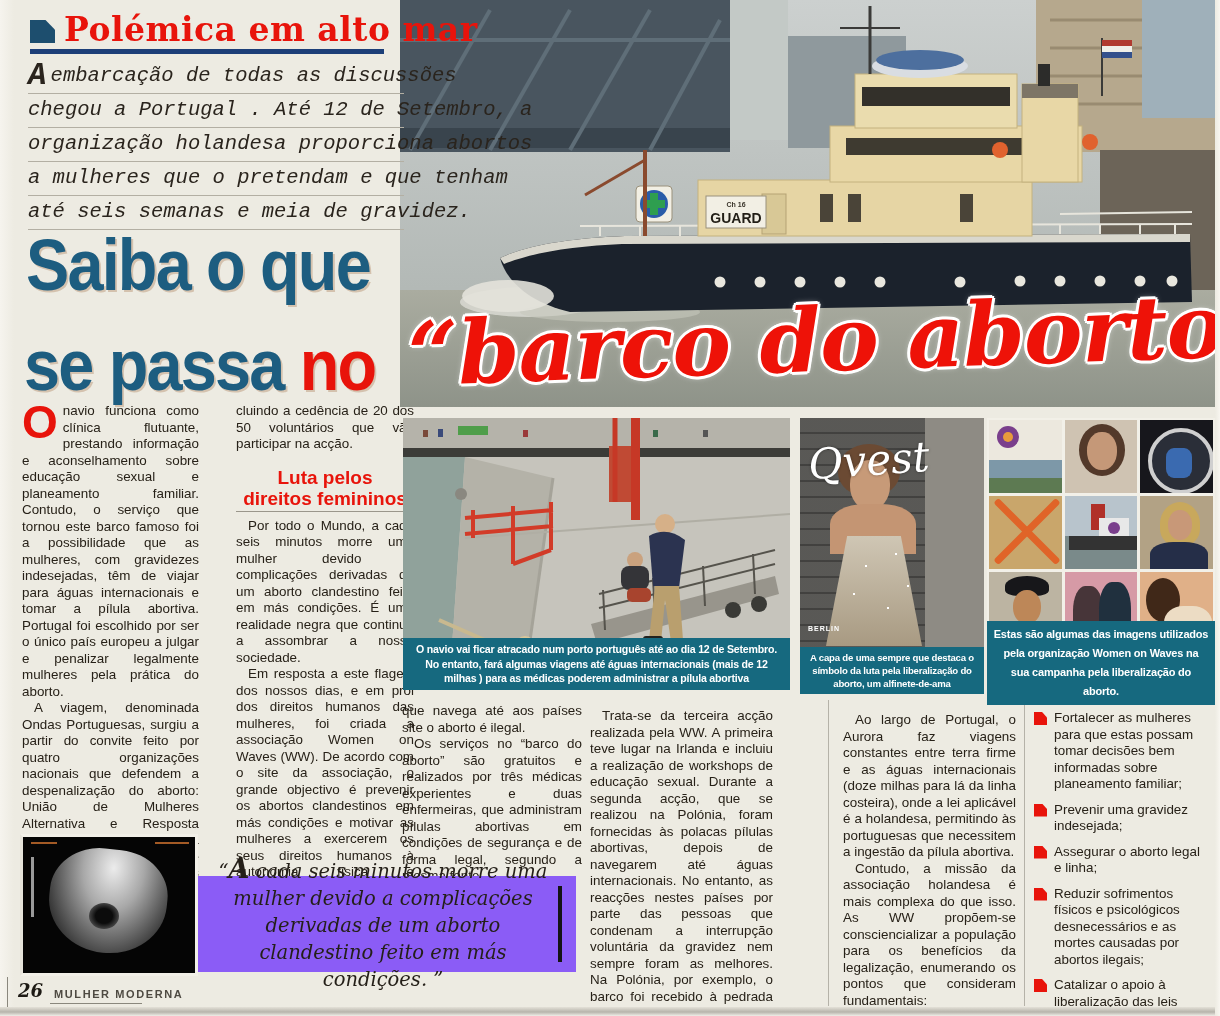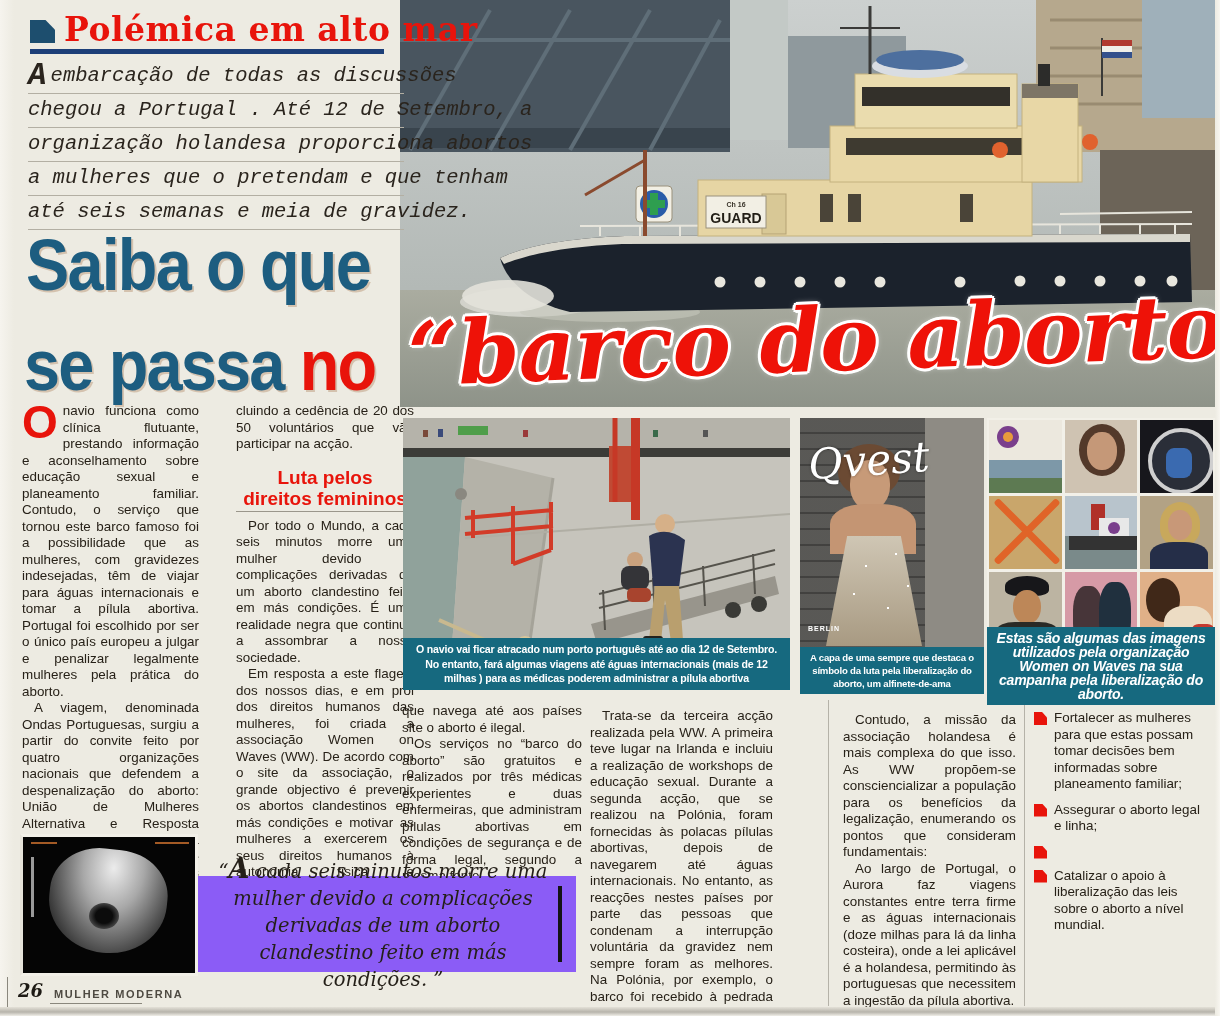--- a/index.html
+++ b/index.html
@@ -68,21 +68,21 @@
 
   
   .photo{position:absolute;overflow:hidden;background:#c9c7bf;}
   .photoA{left:403px;top:418px;width:387px;height:272px;}
   .photoB{left:800px;top:418px;width:184px;height:276px;}
   .photoC{left:987px;top:418px;width:228px;height:287px;}
   .caption{position:absolute;left:0;right:0;bottom:0;background:#16697f;color:#fff;
         font-weight:bold;text-align:center;padding:4px 6px;}
   .capA{font-size:10.6px;line-height:14.6px;letter-spacing:-.2px;margin-top:43px;}
   .capB{font-size:9.6px;line-height:13px;letter-spacing:-.2px;}
-  .capC{font-size:14px;line-height:14px;letter-spacing:-.2px;font-style:italic;}
+  .capC{font-size:11px;line-height:19px;letter-spacing:-.2px;}
 
   
   .cover-bg{position:absolute;inset:0;background:
       linear-gradient(90deg,#4e4e4c 0 68%,#8e8b84 68% 100%),#4e4e4c;}
   .bricks{position:absolute;inset:0;width:68%;background:
       repeating-linear-gradient(#5c5b58 0 14px,#3f3e3c 14px 16px);opacity:.8;}
   .cover-hair{position:absolute;left:38px;top:26px;width:62px;height:52px;border-radius:50% 50% 45% 45%;
       background:#6b4a33;}
   .cover-face{position:absolute;left:50px;top:42px;width:40px;height:50px;border-radius:48%;
       background:#c79a78;}
@@ -324,36 +324,41 @@
     <p>que navega até aos países site o aborto é ilegal.</p>
     <p class="indent">Os serviços no “barco do aborto” são gratuitos e realizados por três médicas experientes e duas enfermeiras, que administram pílulas abortivas em condições de segurança e de forma legal, segundo a mesma fonte.</p>
   </div>
 
   <div class="col c4">
     <p class="indent">Trata-se da terceira acção realizada pela WW. A primeira teve lugar na Irlanda e incluiu a realização de workshops de educação sexual. Durante a segunda acção, que se realizou na Polónia, foram fornecidas às polacas pílulas abortivas, depois de navegarem até águas internacionais. No entanto, as reacções nestes países por parte das pessoas que condenam a interrupção voluntária da gravidez nem sempre foram as melhores. Na Polónia, por exemplo, o barco foi recebido à pedrada por associações pró-vida.</p>
   </div>
 
   <div class="vrule vr1"></div>
   <div class="col c5">
+    <p class="indent">Ao largo de Portugal, o Aurora faz viagens constantes entre terra firme e as águas internacionais (doze milhas para lá da linha costeira), onde a lei aplicável é a holandesa, permitindo às portuguesas que necessitem a ingestão da pílula abortiva.</p>
     <p class="indent">Contudo, a missão da associação holandesa é mais complexa do que isso. As WW propõem-se consciencializar a população para os benefícios da legalização, enumerando os pontos que consideram fundamentais:</p>
-    <p class="indent">Ao largo de Portugal, o Aurora faz viagens constantes entre terra firme e as águas internacionais (doze milhas para lá da linha costeira), onde a lei aplicável é a holandesa, permitindo às portuguesas que necessitem a ingestão da pílula abortiva.</p>
   </div>
 
   <div class="vrule vr2"></div>
   <div class="col c6">
     <div class="bullet-item">
         <span class="bullet-flag"></span>
         <span>Fortalecer as mulheres para que estas possam tomar decisões bem informadas sobre planeamento familiar;</span>
       </div>
     <div class="bullet-item">
         <span class="bullet-flag"></span>
+        <span>Prevenir uma gravidez indesejada;</span>
+      </div>
+    <div class="bullet-item">
+        <span class="bullet-flag"></span>
         <span>Assegurar o aborto legal e linha;</span>
       </div>
     <div class="bullet-item">
         <span class="bullet-flag"></span>
+        <span>Reduzir sofrimentos físicos e psicológicos desnecessários e as mortes causadas por abortos ilegais;</span>
       </div>
     <div class="bullet-item">
         <span class="bullet-flag"></span>
         <span>Catalizar o apoio à liberalização das leis sobre o aborto a nível mundial.</span>
       </div>
   </div>
 
   <div class="photo photoA">
     <svg width="387" height="272" viewBox="0 0 387 272">
       <rect x="0" y="0" width="387" height="30" fill="#b5b3aa"></rect>

